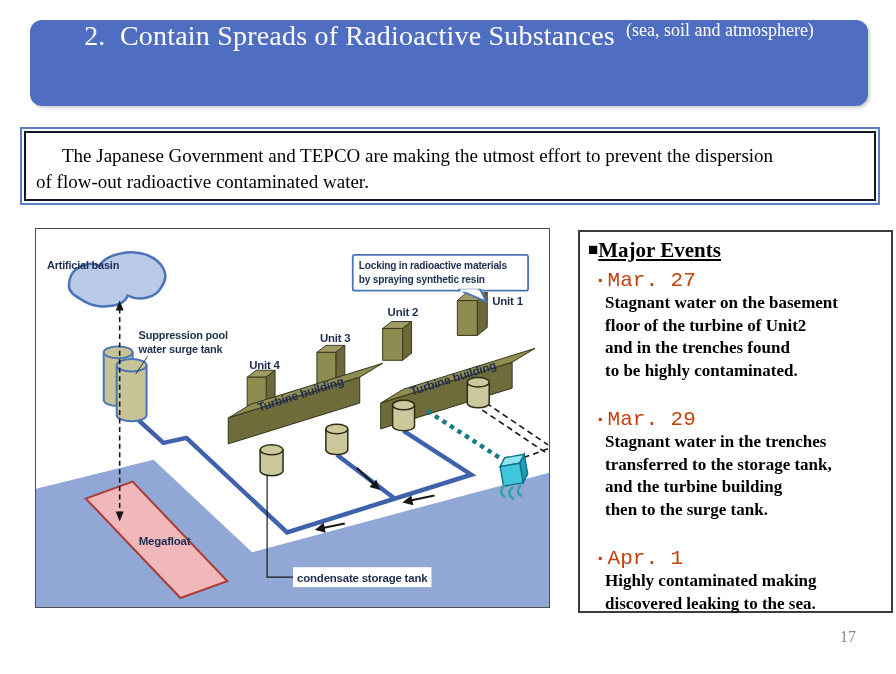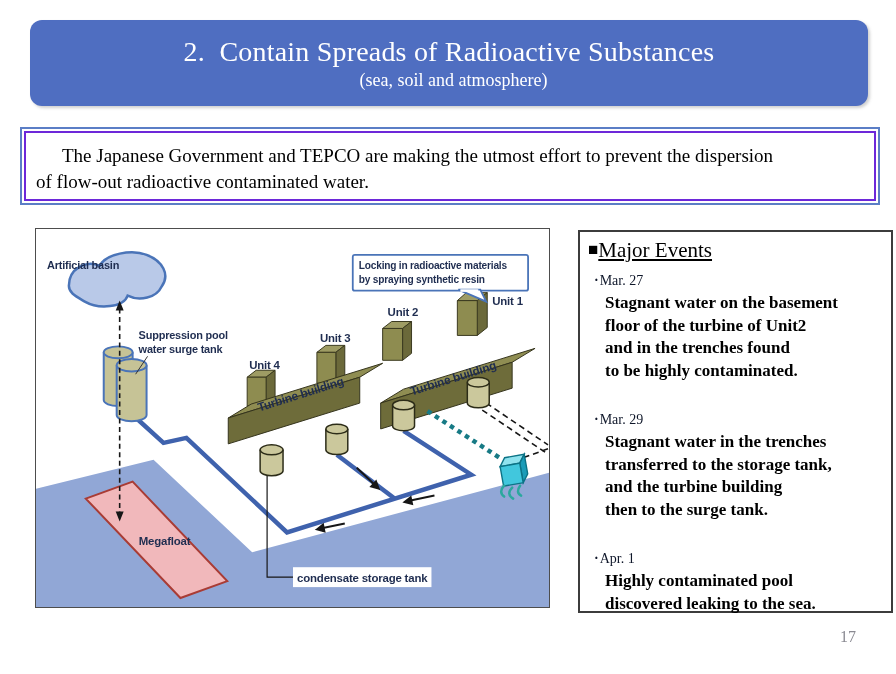--- a/index.html
+++ b/index.html
@@ -1,47 +1,47 @@
 <!DOCTYPE html>
 <html><head>
 <meta charset="utf-8">
 <style>
   html,body{margin:0;padding:0;background:#ffffff;}
   #slide{position:relative;width:896px;height:674px;background:#fff;overflow:hidden;
          font-family:"Liberation Serif", serif;}
   
   .banner{position:absolute;left:30px;top:20px;width:838px;height:86px;
           background:#4f6ec1;border-radius:12px;color:#fff;text-align:center;
-          display:flex;flex-direction:column;justify-content:center;gap:2px;
+          display:flex;justify-content:center;gap:2px;
           box-shadow:2px 2px 3px rgba(120,120,120,.35);}
   .banner .title{font-size:28px;letter-spacing:.2px;}
   .banner .subtitle{font-size:18px;padding-left:9px;}
   
   .intro-outer{position:absolute;left:20px;top:127px;width:856px;height:74px;
                border:2px solid #5b7ec6;background:#fff;}
   .intro-inner{position:absolute;left:2px;top:2px;right:2px;bottom:2px;
-               border:2px solid #6d28d9;padding:10px 12px 0 10px;}
+               border:2px solid #0f172a;padding:10px 12px 0 10px;}
   .intro-line{font-size:19px;color:#000;white-space:nowrap;line-height:26px;}
   .intro-line.first{text-indent:26px;}
   
   .diagram{position:absolute;left:35px;top:228px;width:513px;height:378px;
            border:1px solid #4d4d4d;background:#fff;}
   .diagram svg{display:block;width:100%;height:100%;}
   svg text{font-family:"Liberation Sans", sans-serif;font-weight:700;fill:#1f2d50;
            letter-spacing:-0.2px;}
   
   .events{position:absolute;left:578px;top:230px;width:295px;height:373px;
           border:2px solid #3c3c3c;background:#fff;padding:6px 8px 0 8px;
           box-sizing:content-box;font-family:"Liberation Serif", serif;}
-  .events-head{font-size:21px;font-weight:normal;color:#000;white-space:nowrap;}
+  .events-head{font-size:21px;font-weight:bold;color:#000;white-space:nowrap;}
   .events-head .sq{font-size:17px;position:relative;top:-2px;}
   .events-head .ttl{text-decoration:underline;}
   .event{margin-top:6px;}
   .event.gap{margin-top:26px;}
-  .event-date{font-size:14px;color:#0f172a;padding-left:6px;line-height:23px;}
+  .event-date{font-size:21px;color:#c2410c;padding-left:6px;line-height:23px;font-family:Liberation Mono, monospace;}
   .event-date .blt{font-weight:bold;margin-right:1px;}
   .event-line{font-size:17px;color:#000;padding-left:17px;line-height:22.5px;white-space:nowrap;font-weight:bold;}
   
   .pagenum{position:absolute;left:840px;top:628px;width:30px;text-align:left;
            font-size:16px;color:#8a8a92;}
 </style>
 </head>
 <body>
 
 <div id="slide">
@@ -201,20 +201,20 @@
     <div class="event gap">
       <div class="event-date"><span class="blt">·</span><span>Mar. 29</span></div>
       <div class="event-line">Stagnant water in the trenches</div>
       <div class="event-line">transferred to the storage tank,</div>
       <div class="event-line">and the turbine building</div>
       <div class="event-line">then to the surge tank.</div>
     </div>
 
     <div class="event gap">
       <div class="event-date"><span class="blt">·</span><span>Apr. 1</span></div>
-      <div class="event-line">Highly contaminated pool</div>
+      <div class="event-line">Highly contaminated making</div>
       <div class="event-line">discovered leaking to the sea.</div>
     </div>
   </div>
 
   <div class="pagenum">17</div>
 
 </div>
 
 </body></html>

